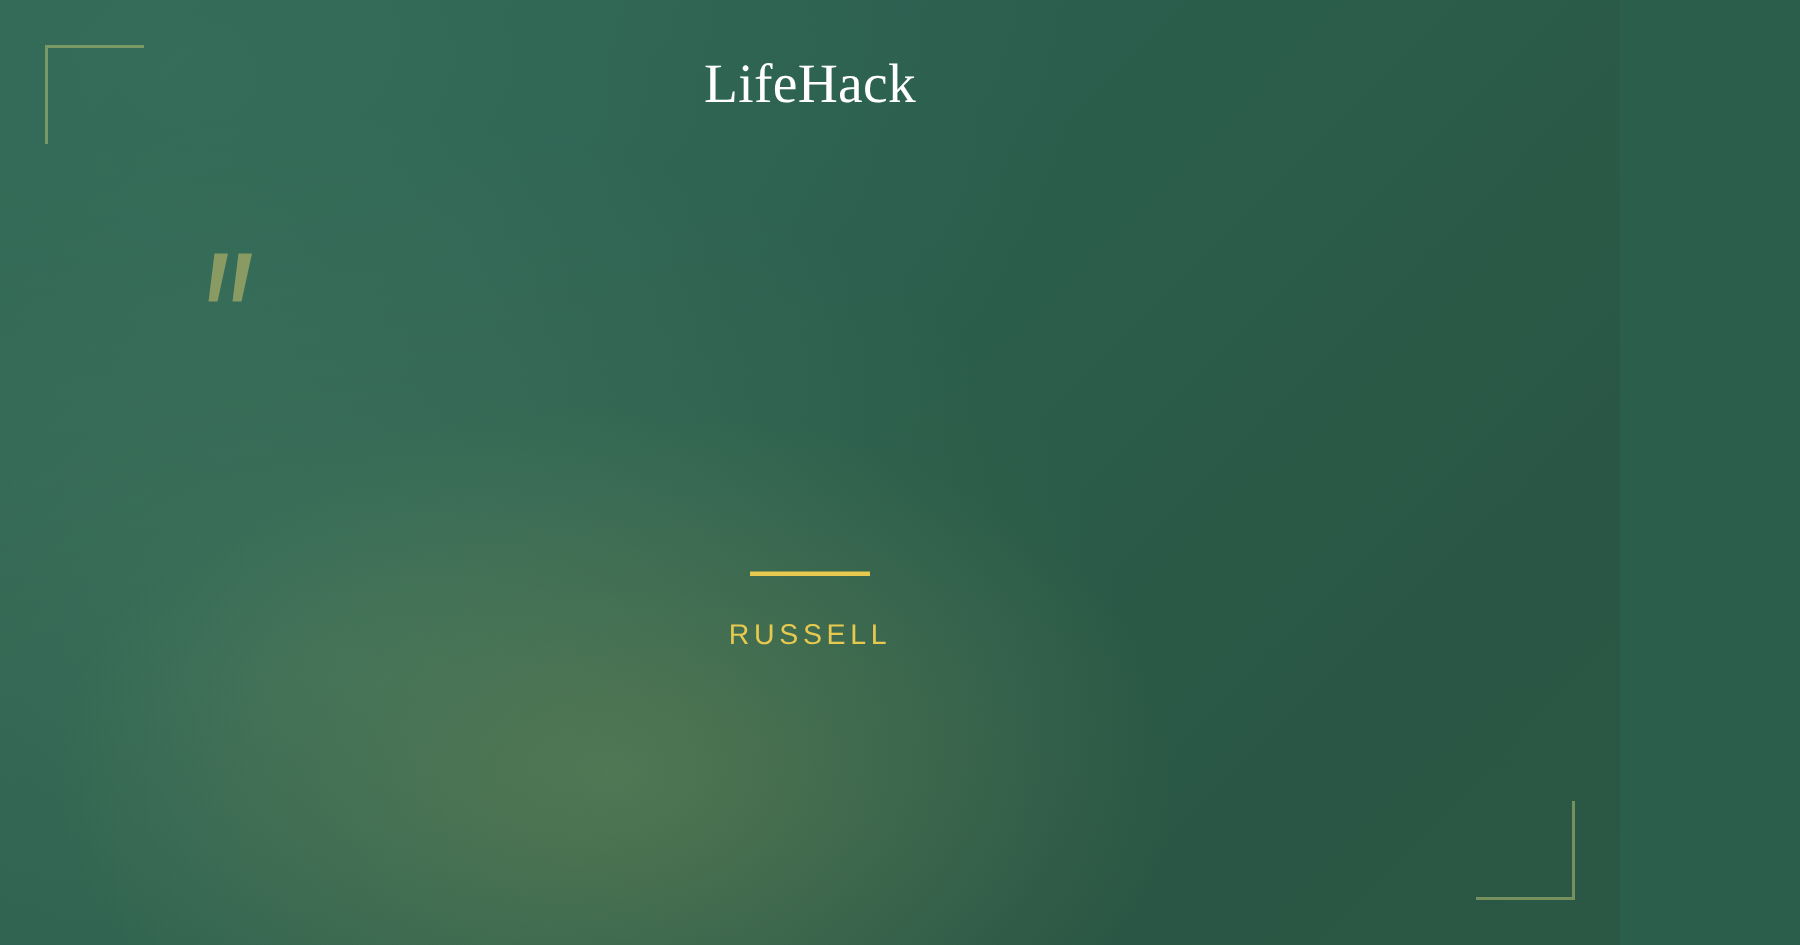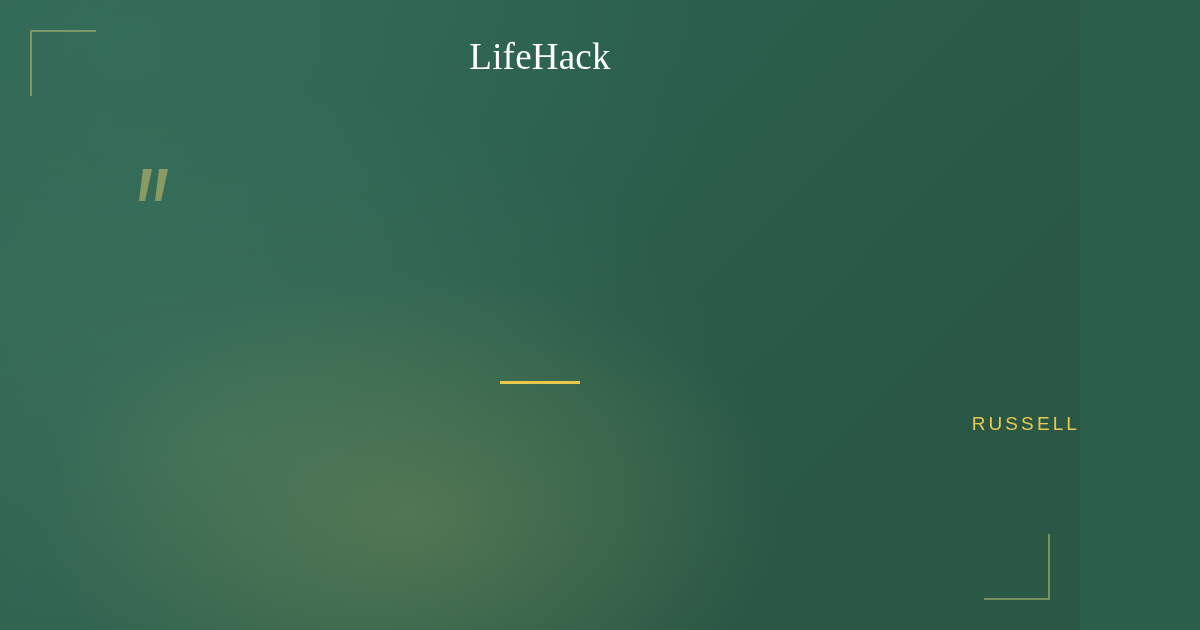--- a/index.html
+++ b/index.html
@@ -83,21 +83,21 @@
   }
   .divider {
     width:80px; height:3px;
     background:#e8c94f;
   }
 
   
   .attrib {
     position:absolute;
     top:413px; left:0; right:0;
-    text-align:right;
+    text-align:center;
     font-family:"Liberation Sans", sans-serif;
     font-size:19px;
     font-weight:400;
     letter-spacing:3.1px;
     color:#e8c94f;
   }
 </style>
 </head>
 <body>
 

